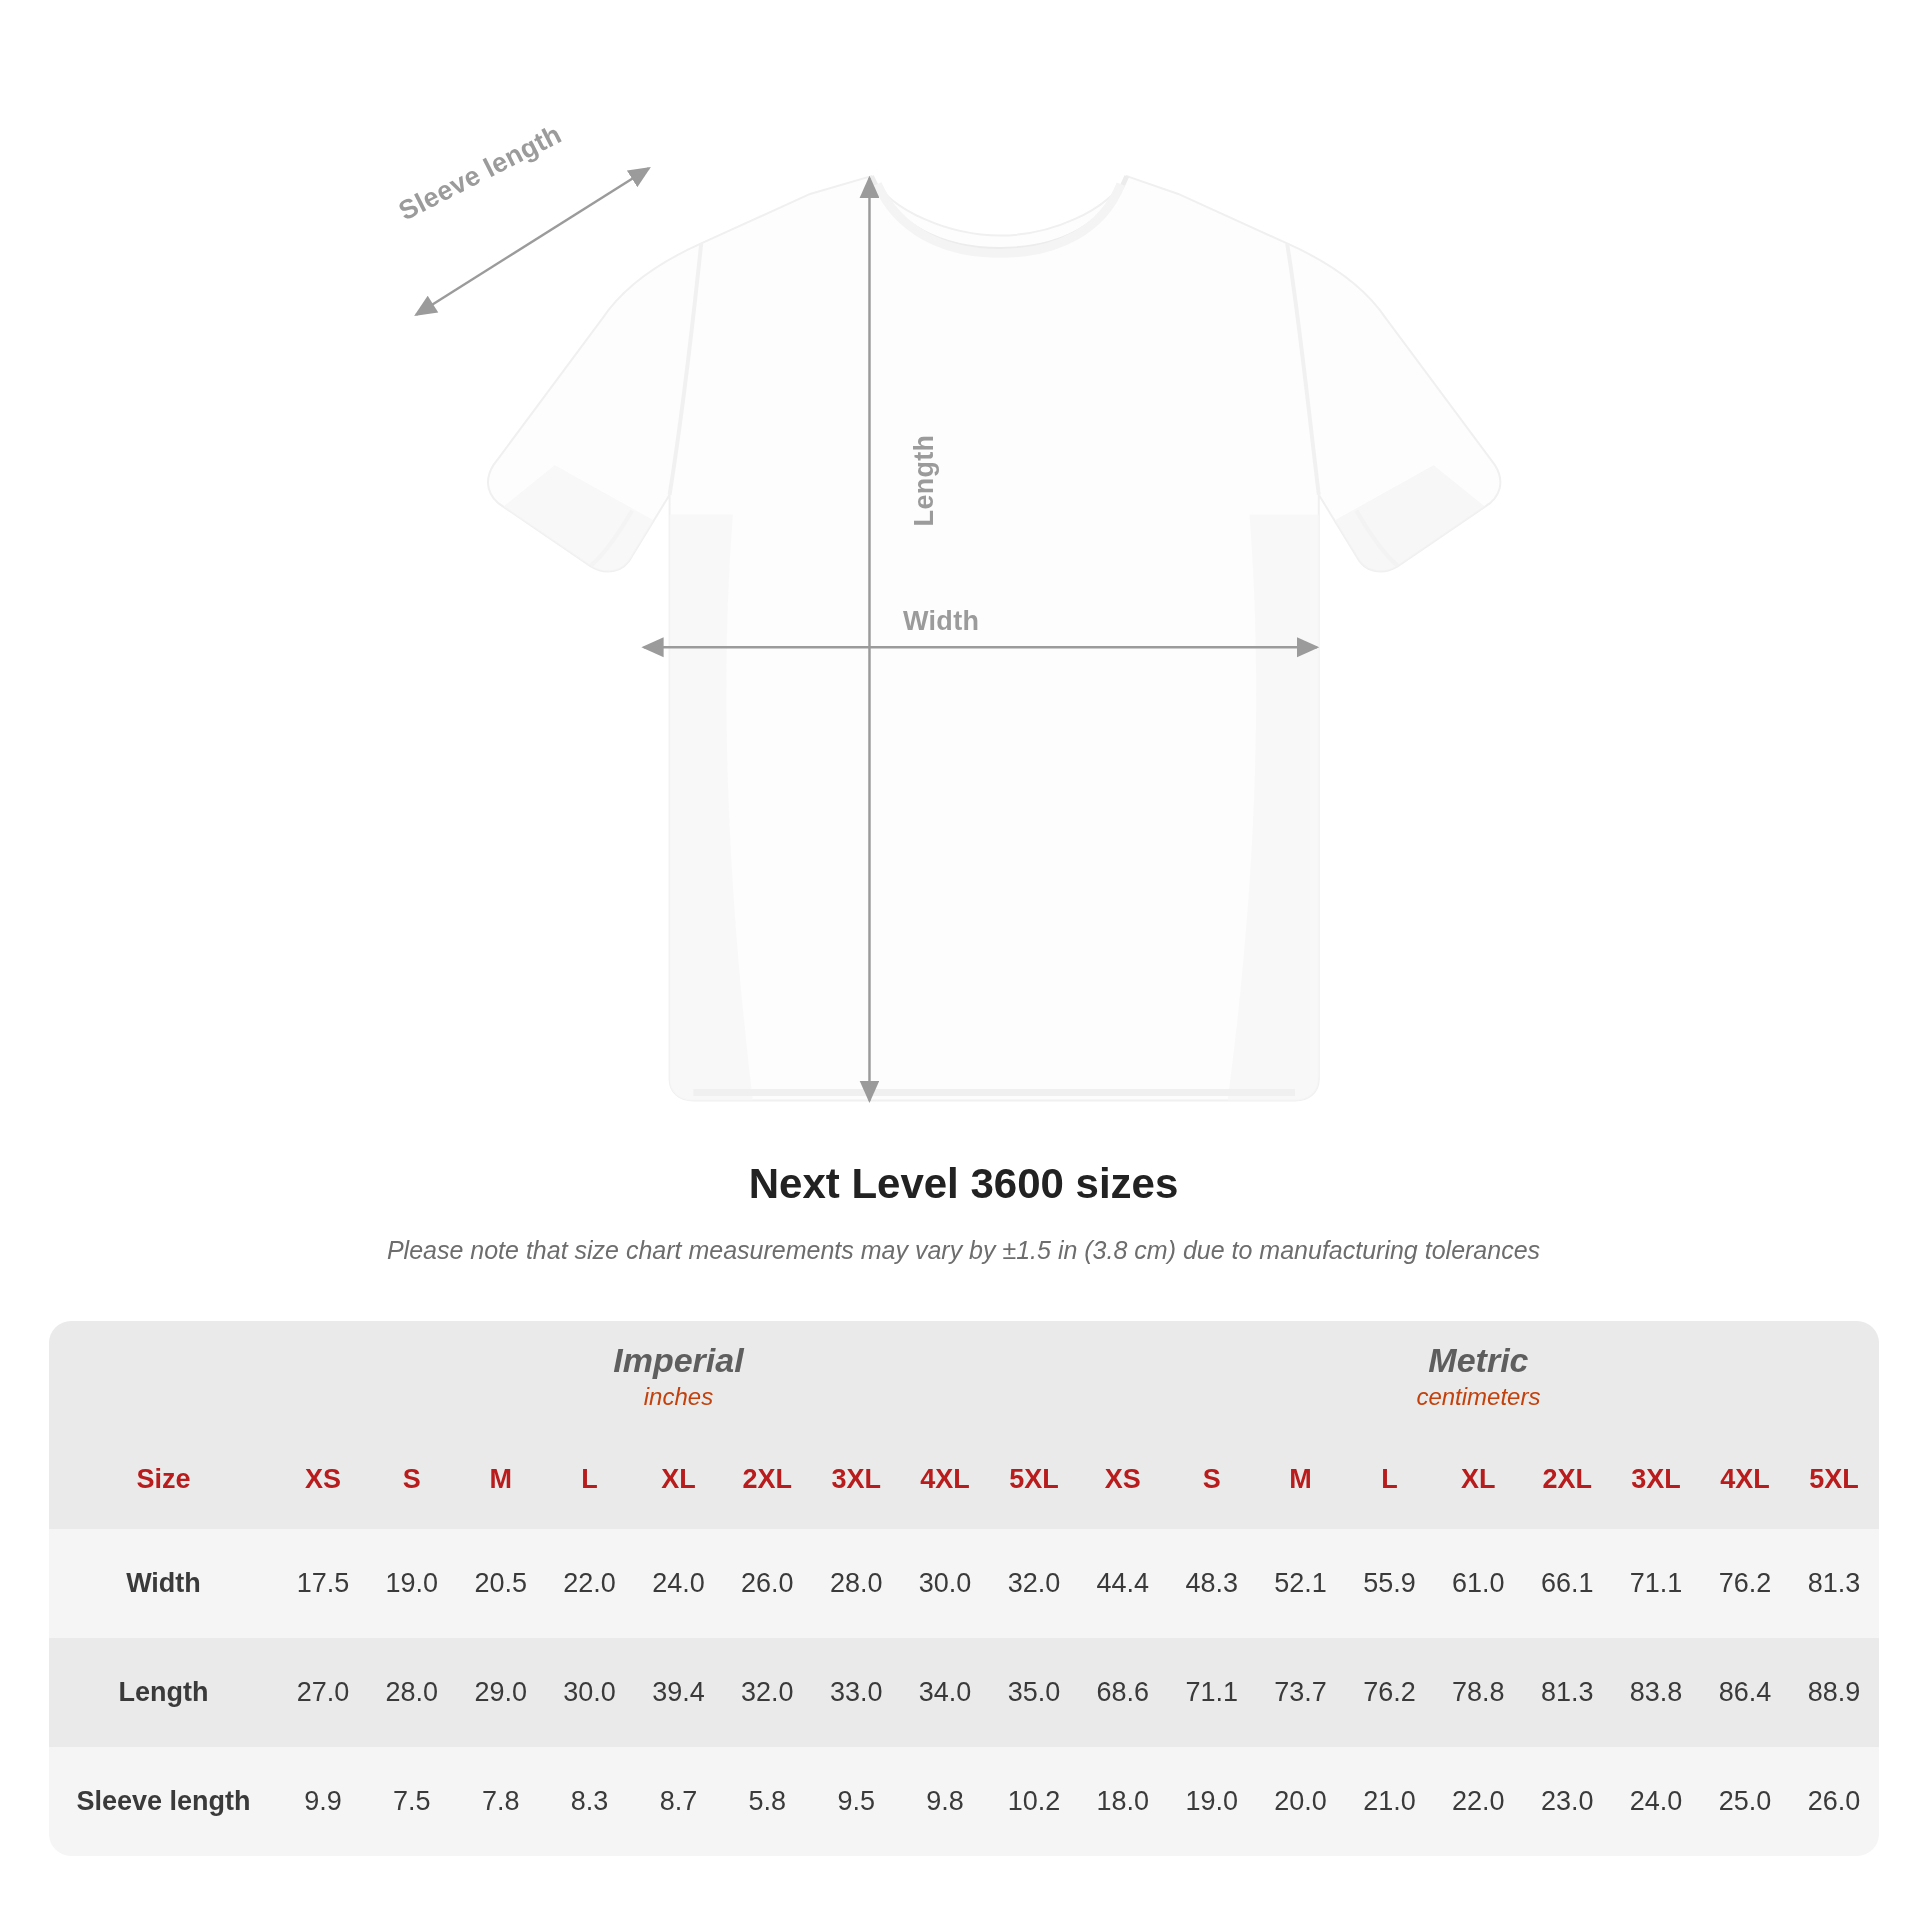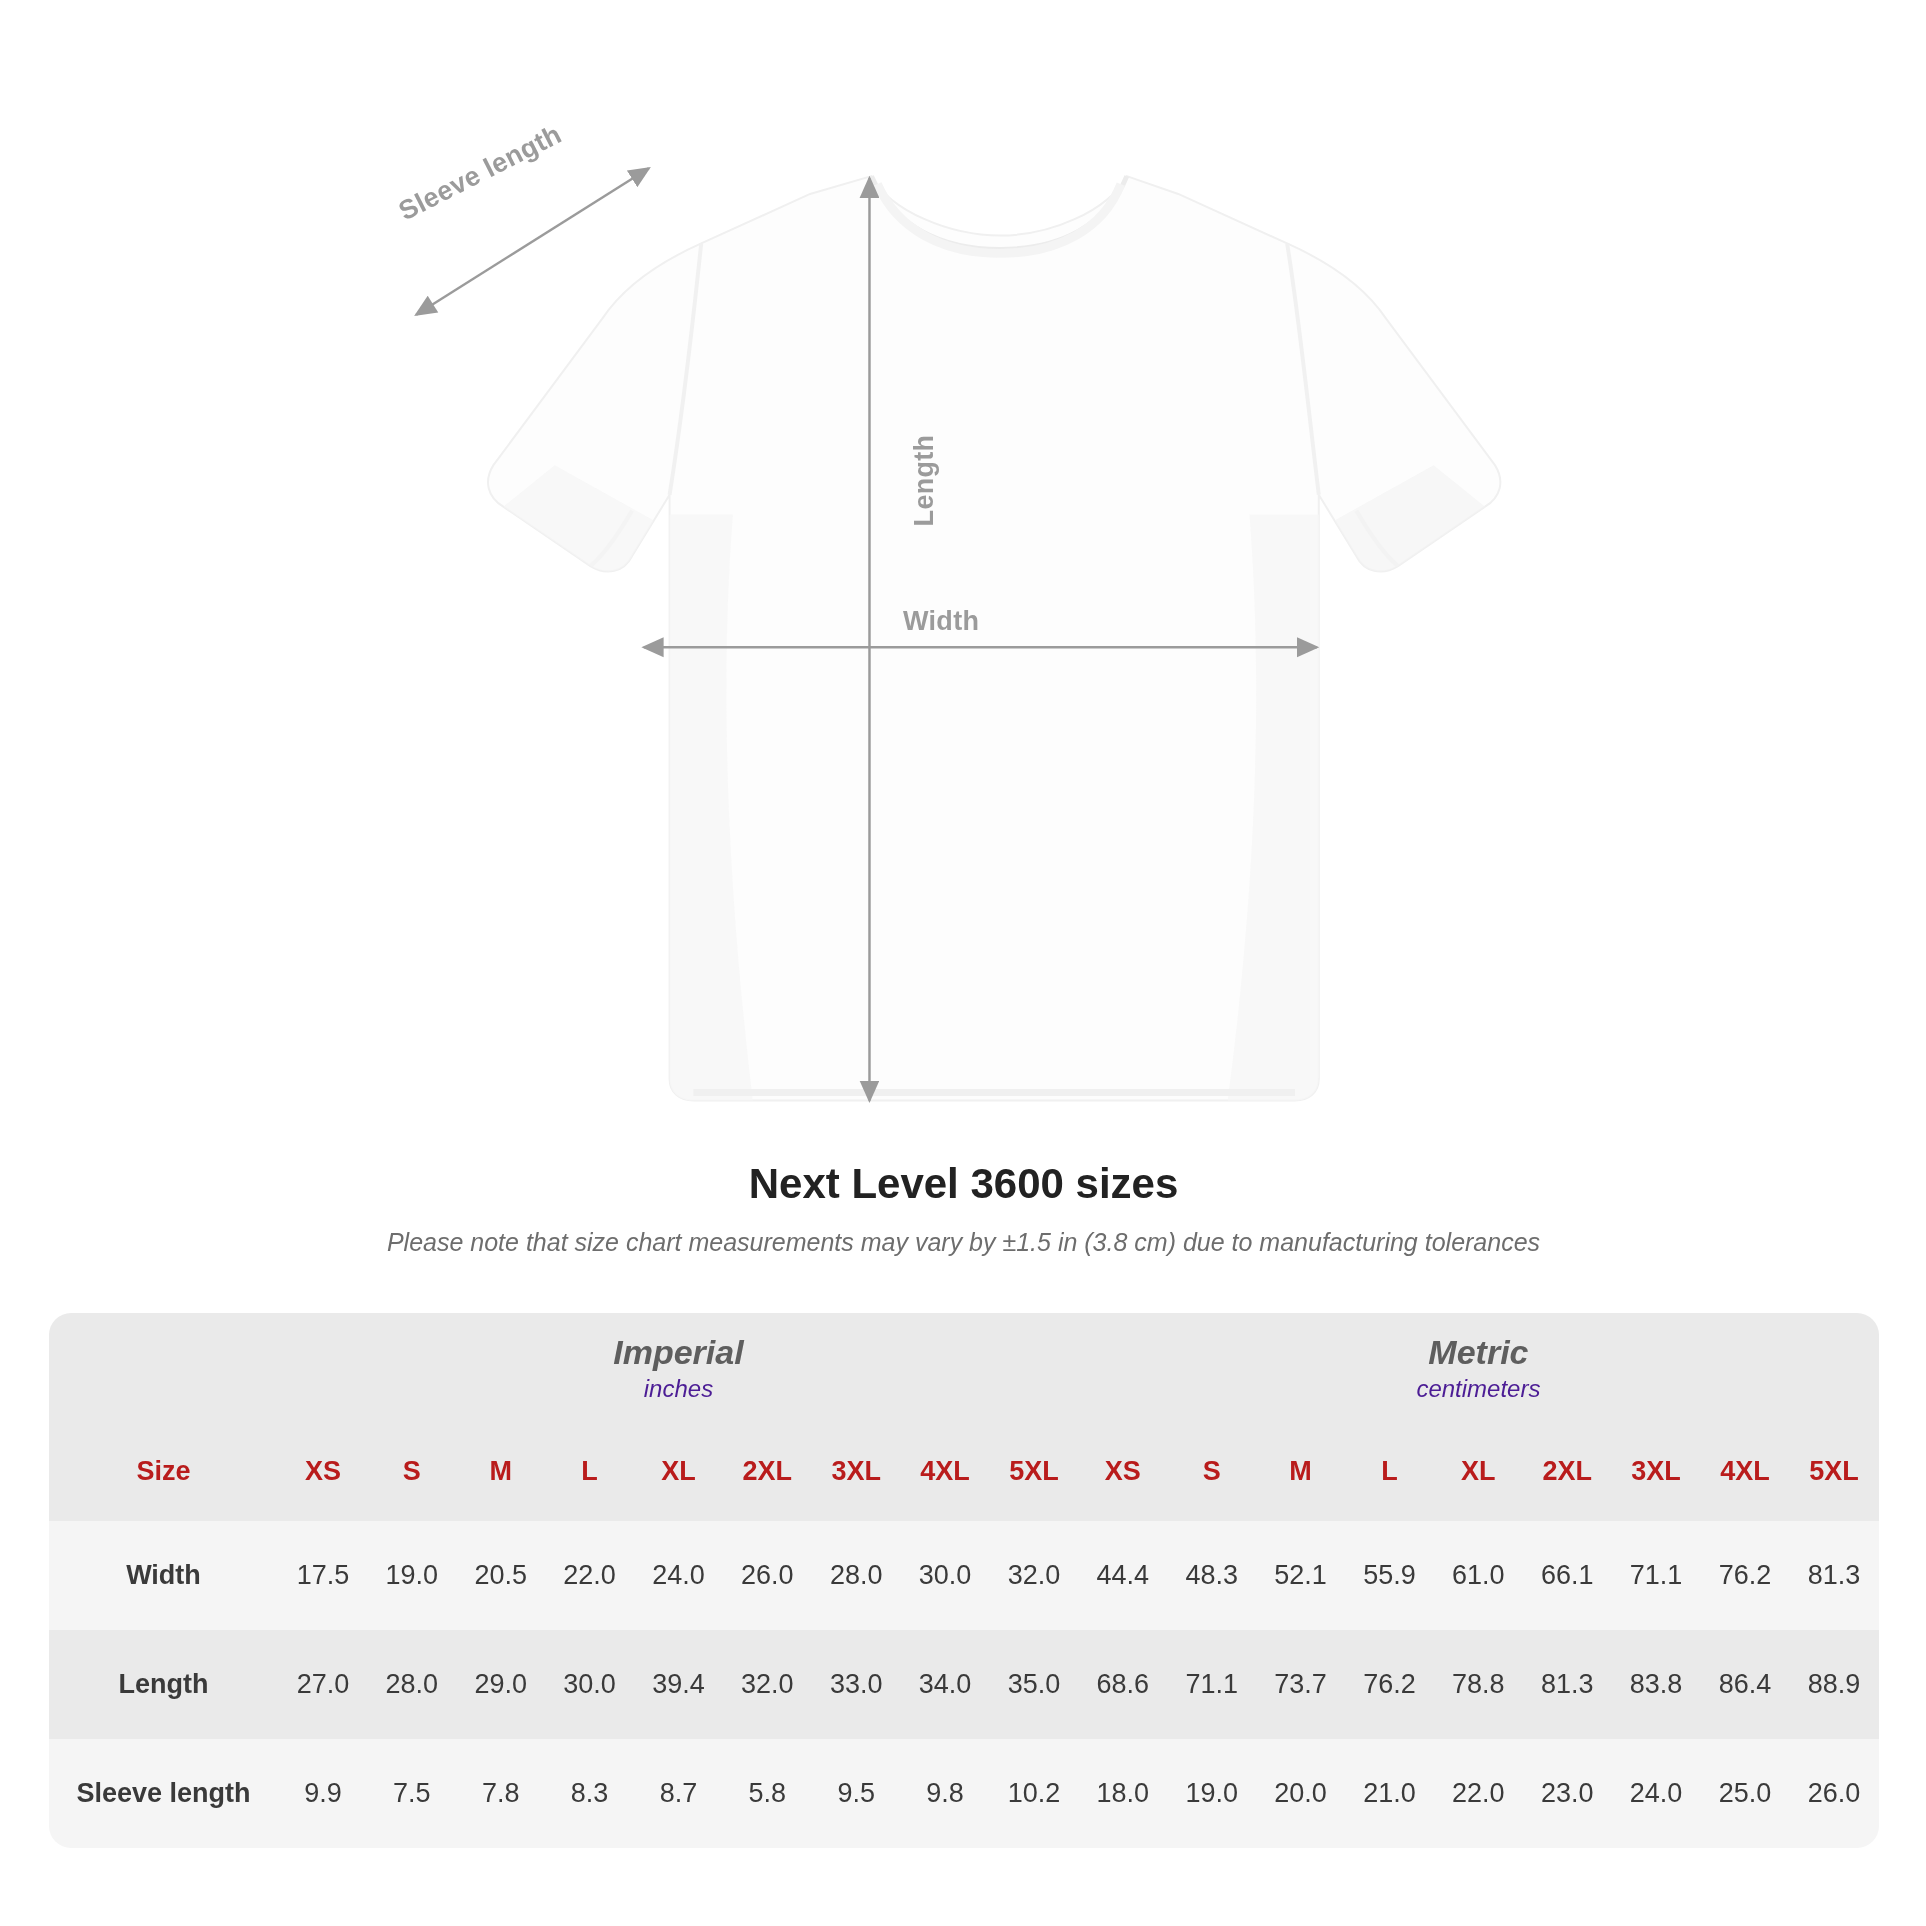--- a/index.html
+++ b/index.html
@@ -56,21 +56,21 @@
 
   
   .title-block {
     text-align: center;
     margin-top: 12px;
   }
   .chart-title {
     font-size: 42px;
     font-weight: bold;
     color: #222;
-    margin: 0 0 20px 0;
+    margin: 0 0 28px 0;
   }
   .chart-note {
     font-size: 25px;
     font-style: italic;
     color: #6d6d6d;
     margin: 14px;
   }
 
   
   .table-wrap {
@@ -102,21 +102,21 @@
     font-size: 34px;
     font-weight: bold;
     font-style: italic;
     color: #5e5e5e;
     display: block;
     line-height: 1.25;
   }
   .unit-head .unit-sub {
     font-size: 24px;
     font-style: italic;
-    color: #4c1d95;
+    color: #c2410c;
     display: block;
     line-height: 1.3;
     text-align: center;
   }
   .corner-cell {
     background: #eaeaea;
   }
   tr.head-row td {
     background: #eaeaea;
     font-weight: bold;

